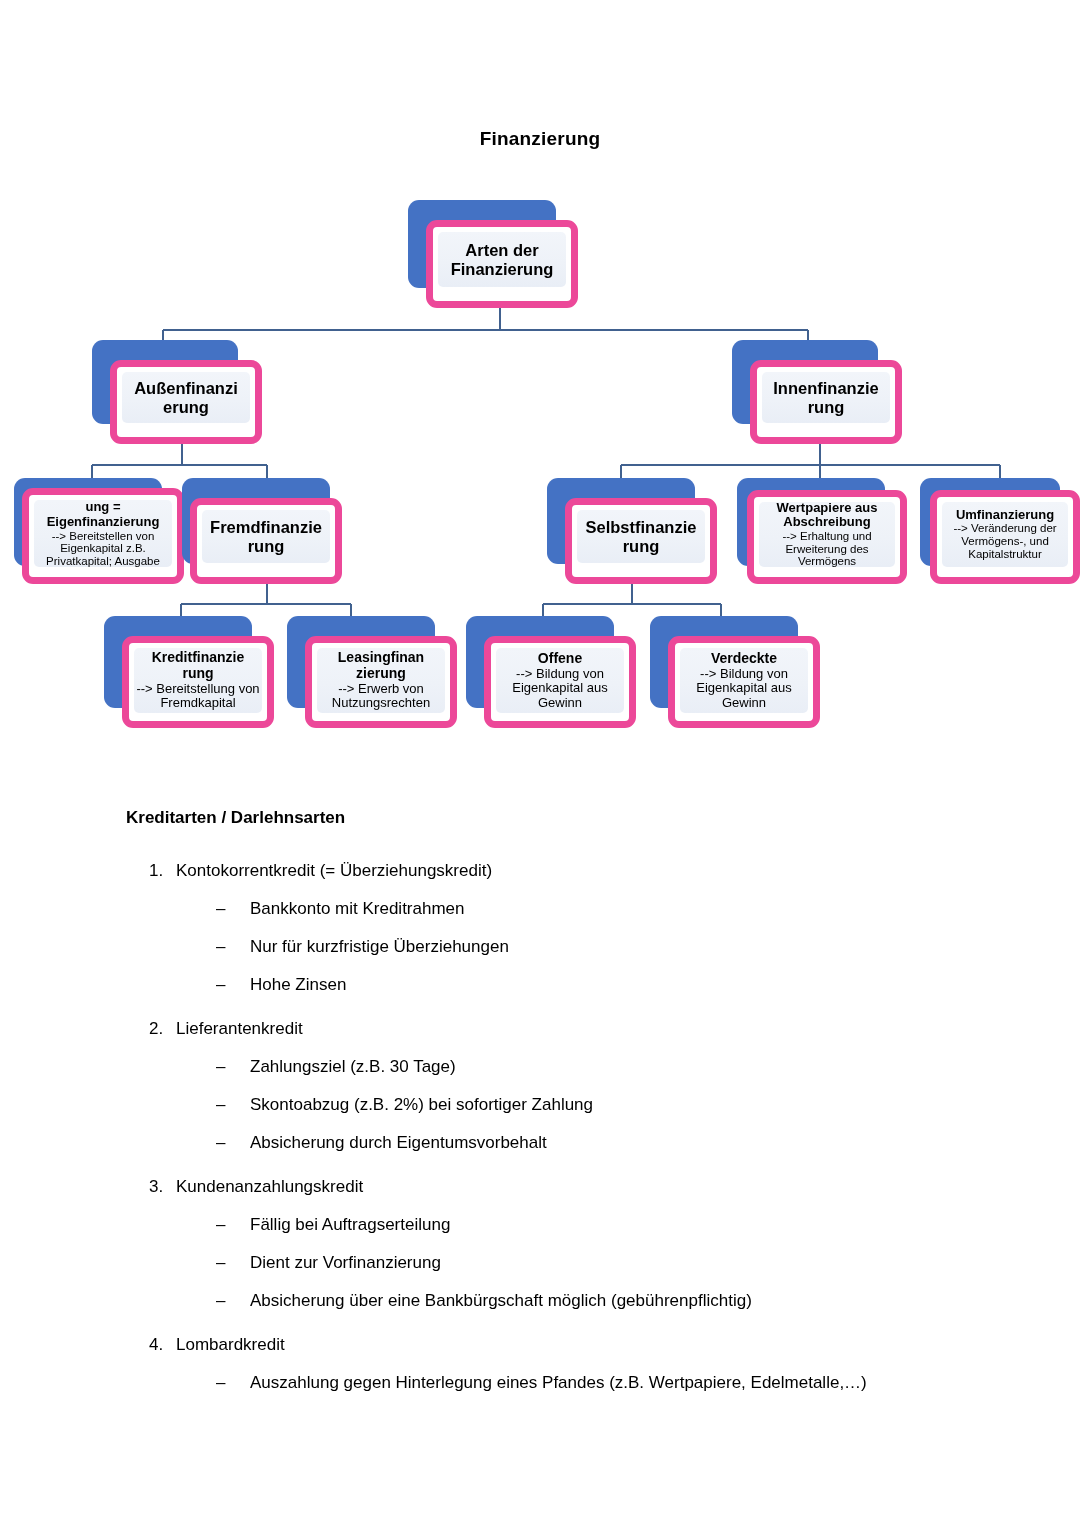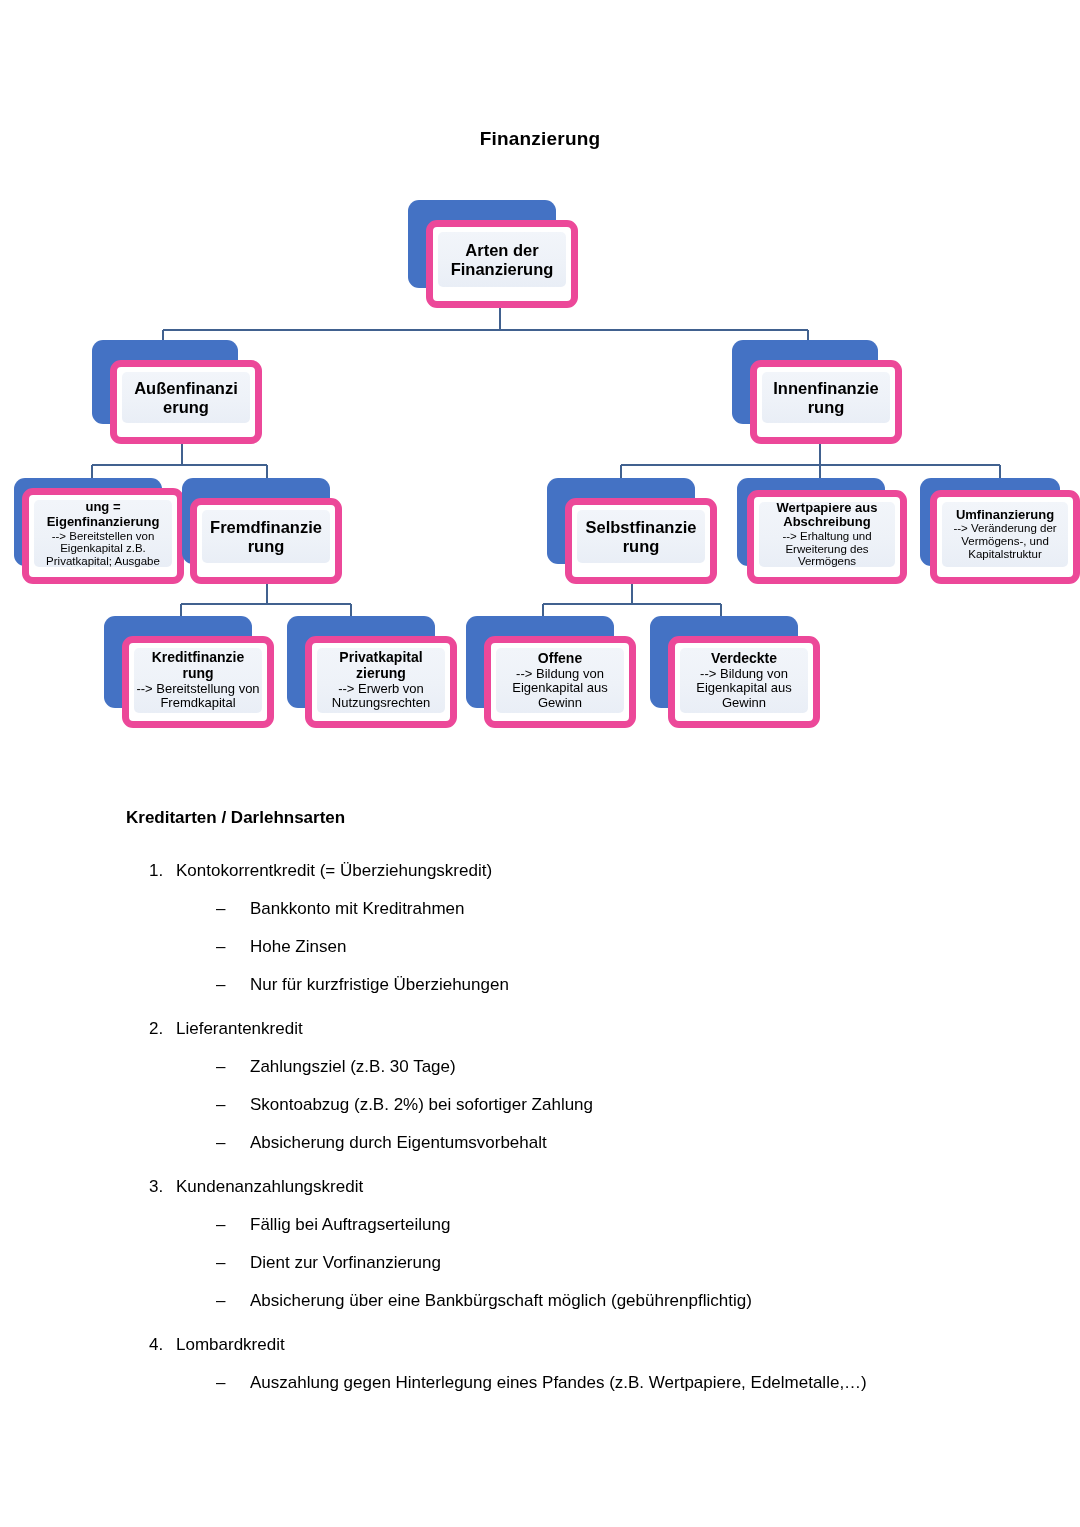--- a/index.html
+++ b/index.html
@@ -268,21 +268,21 @@
 rung</span>
         <span class="sub">--&gt; Bereitstellung von Fremdkapital</span>
       </div>
     </div>
   </div>
 
   <div class="node sz-sm" style="left:287px; top:616px; width:170px; height:112px;">
     <div class="plate" style="width:148px; height:92px;"></div>
     <div class="card" style="left:18px; top:20px; width:152px; height:92px;">
       <div class="inner" style="bottom:8px;">
-        <span class="ttl" style="white-space:pre-line;">Privatkapital
+        <span class="ttl" style="white-space:pre-line;">Leasingfinan
 zierung</span>
         <span class="sub">--&gt; Erwerb von Nutzungsrechten</span>
       </div>
     </div>
   </div>
 
   <div class="node sz-sm" style="left:466px; top:616px; width:170px; height:112px;">
     <div class="plate" style="width:148px; height:92px;"></div>
     <div class="card" style="left:18px; top:20px; width:152px; height:92px;">
       <div class="inner" style="bottom:8px;">
@@ -304,22 +304,22 @@
 
 </div>
 
 <div id="notes">
   <div id="notes-heading">Kreditarten / Darlehnsarten</div>
   <ol class="kredit-list">
     <li>
       <span class="li-text">Kontokorrentkredit (= Überziehungskredit)</span>
       <ul class="dash-list">
         <li>Bankkonto mit Kreditrahmen</li>
+        <li>Nur für kurzfristige Überziehungen</li>
         <li>Hohe Zinsen</li>
-        <li>Nur für kurzfristige Überziehungen</li>
       </ul>
     </li>
     <li>
       <span class="li-text">Lieferantenkredit</span>
       <ul class="dash-list">
         <li>Zahlungsziel (z.B. 30 Tage)</li>
         <li>Skontoabzug (z.B. 2%) bei sofortiger Zahlung</li>
         <li>Absicherung durch Eigentumsvorbehalt</li>
       </ul>
     </li>

